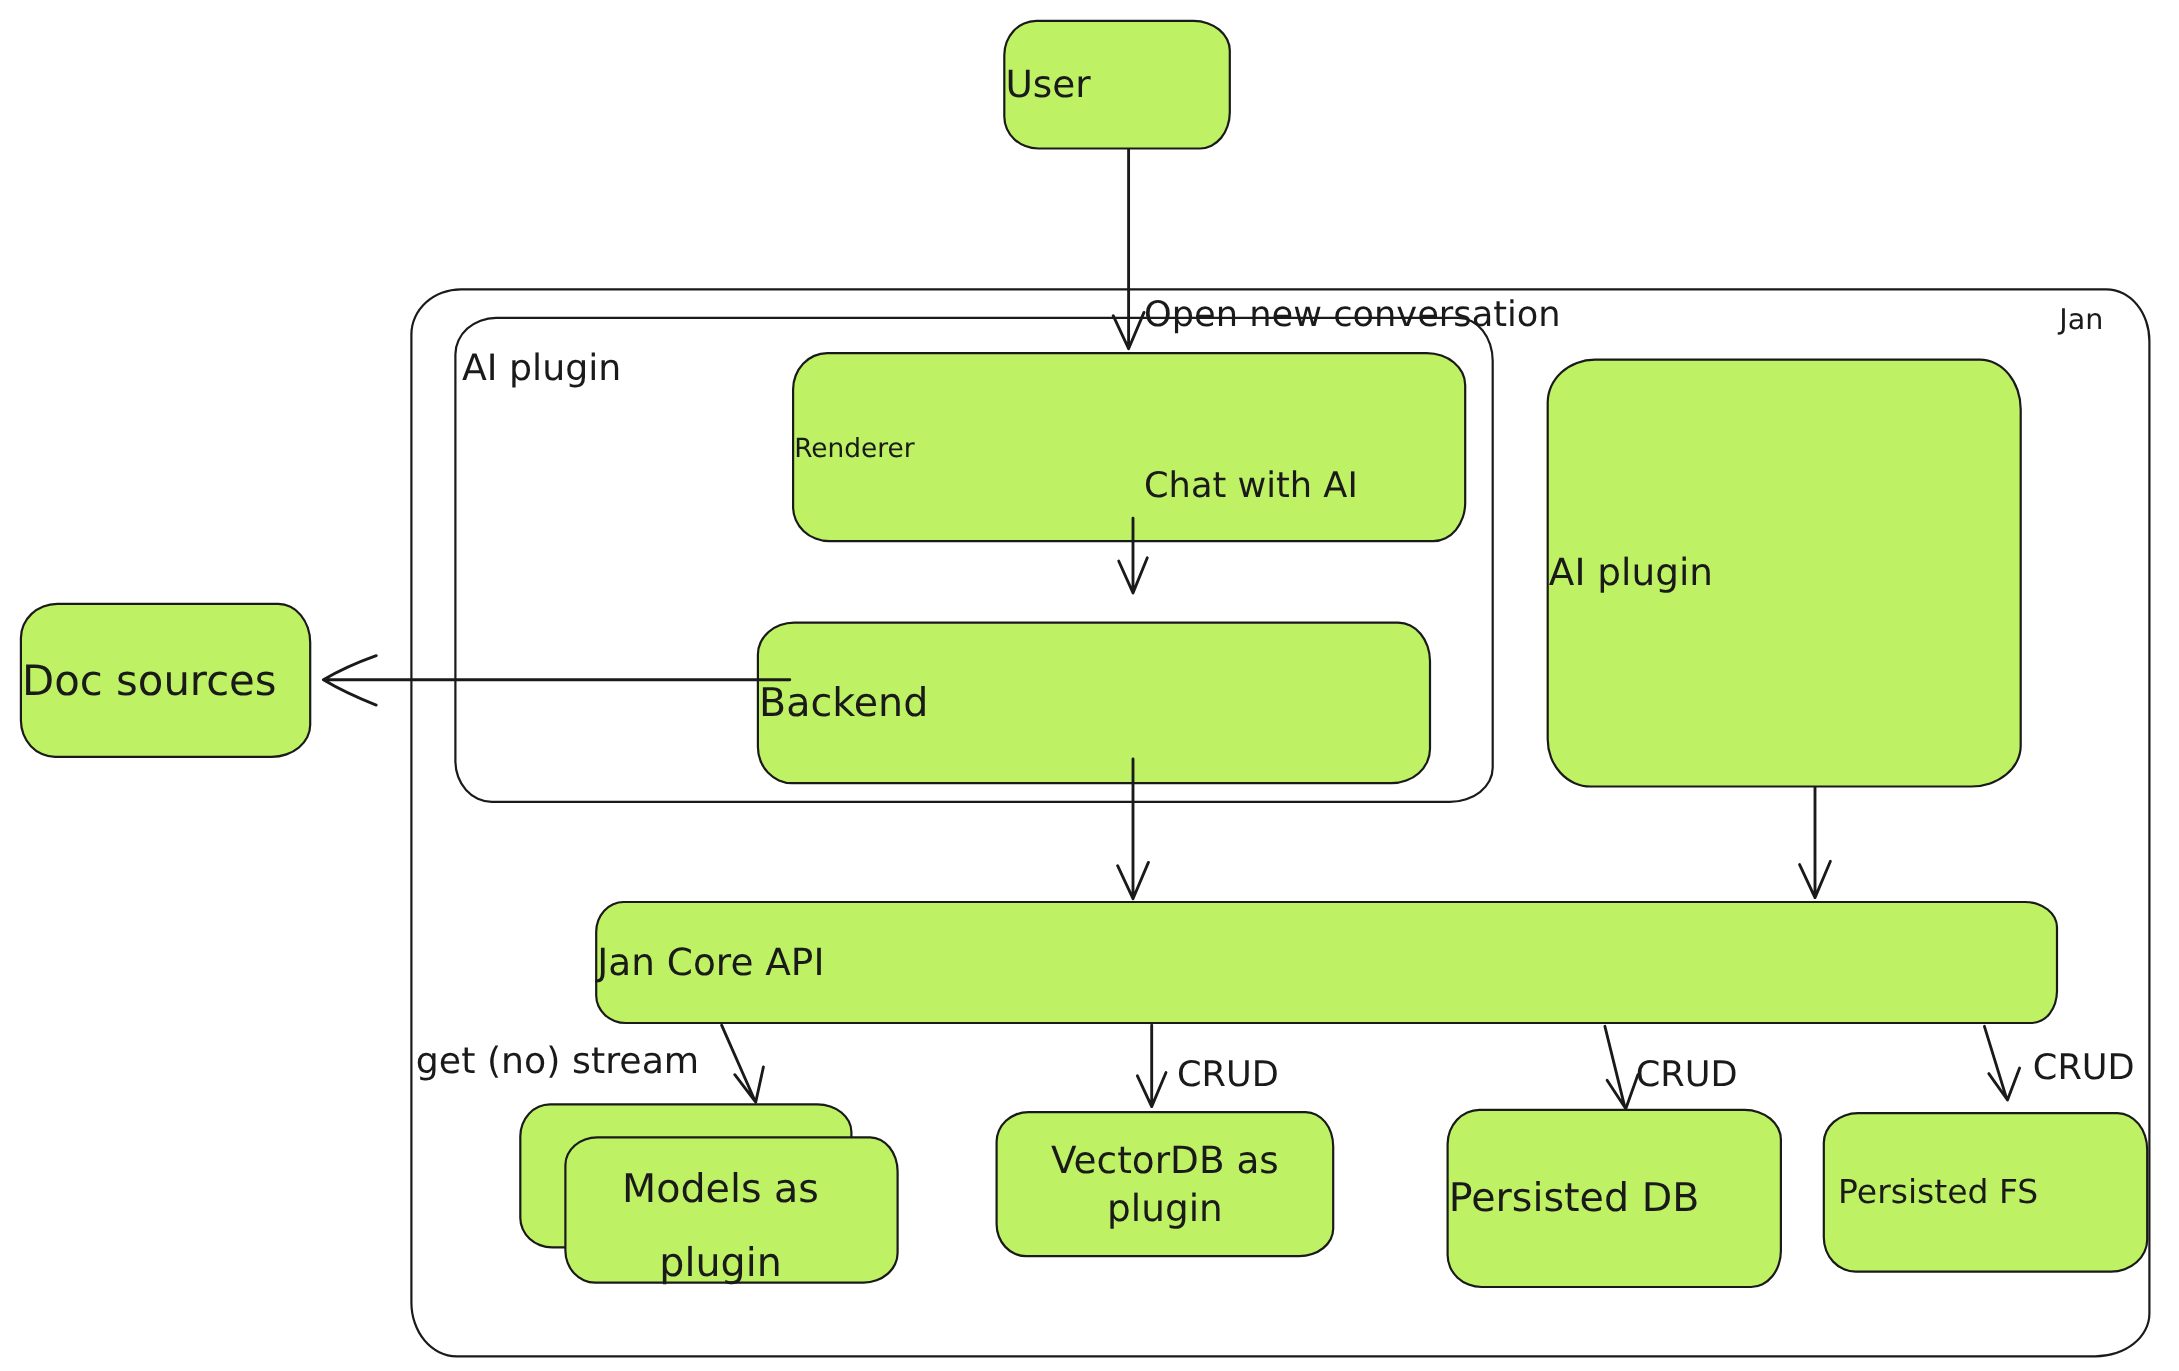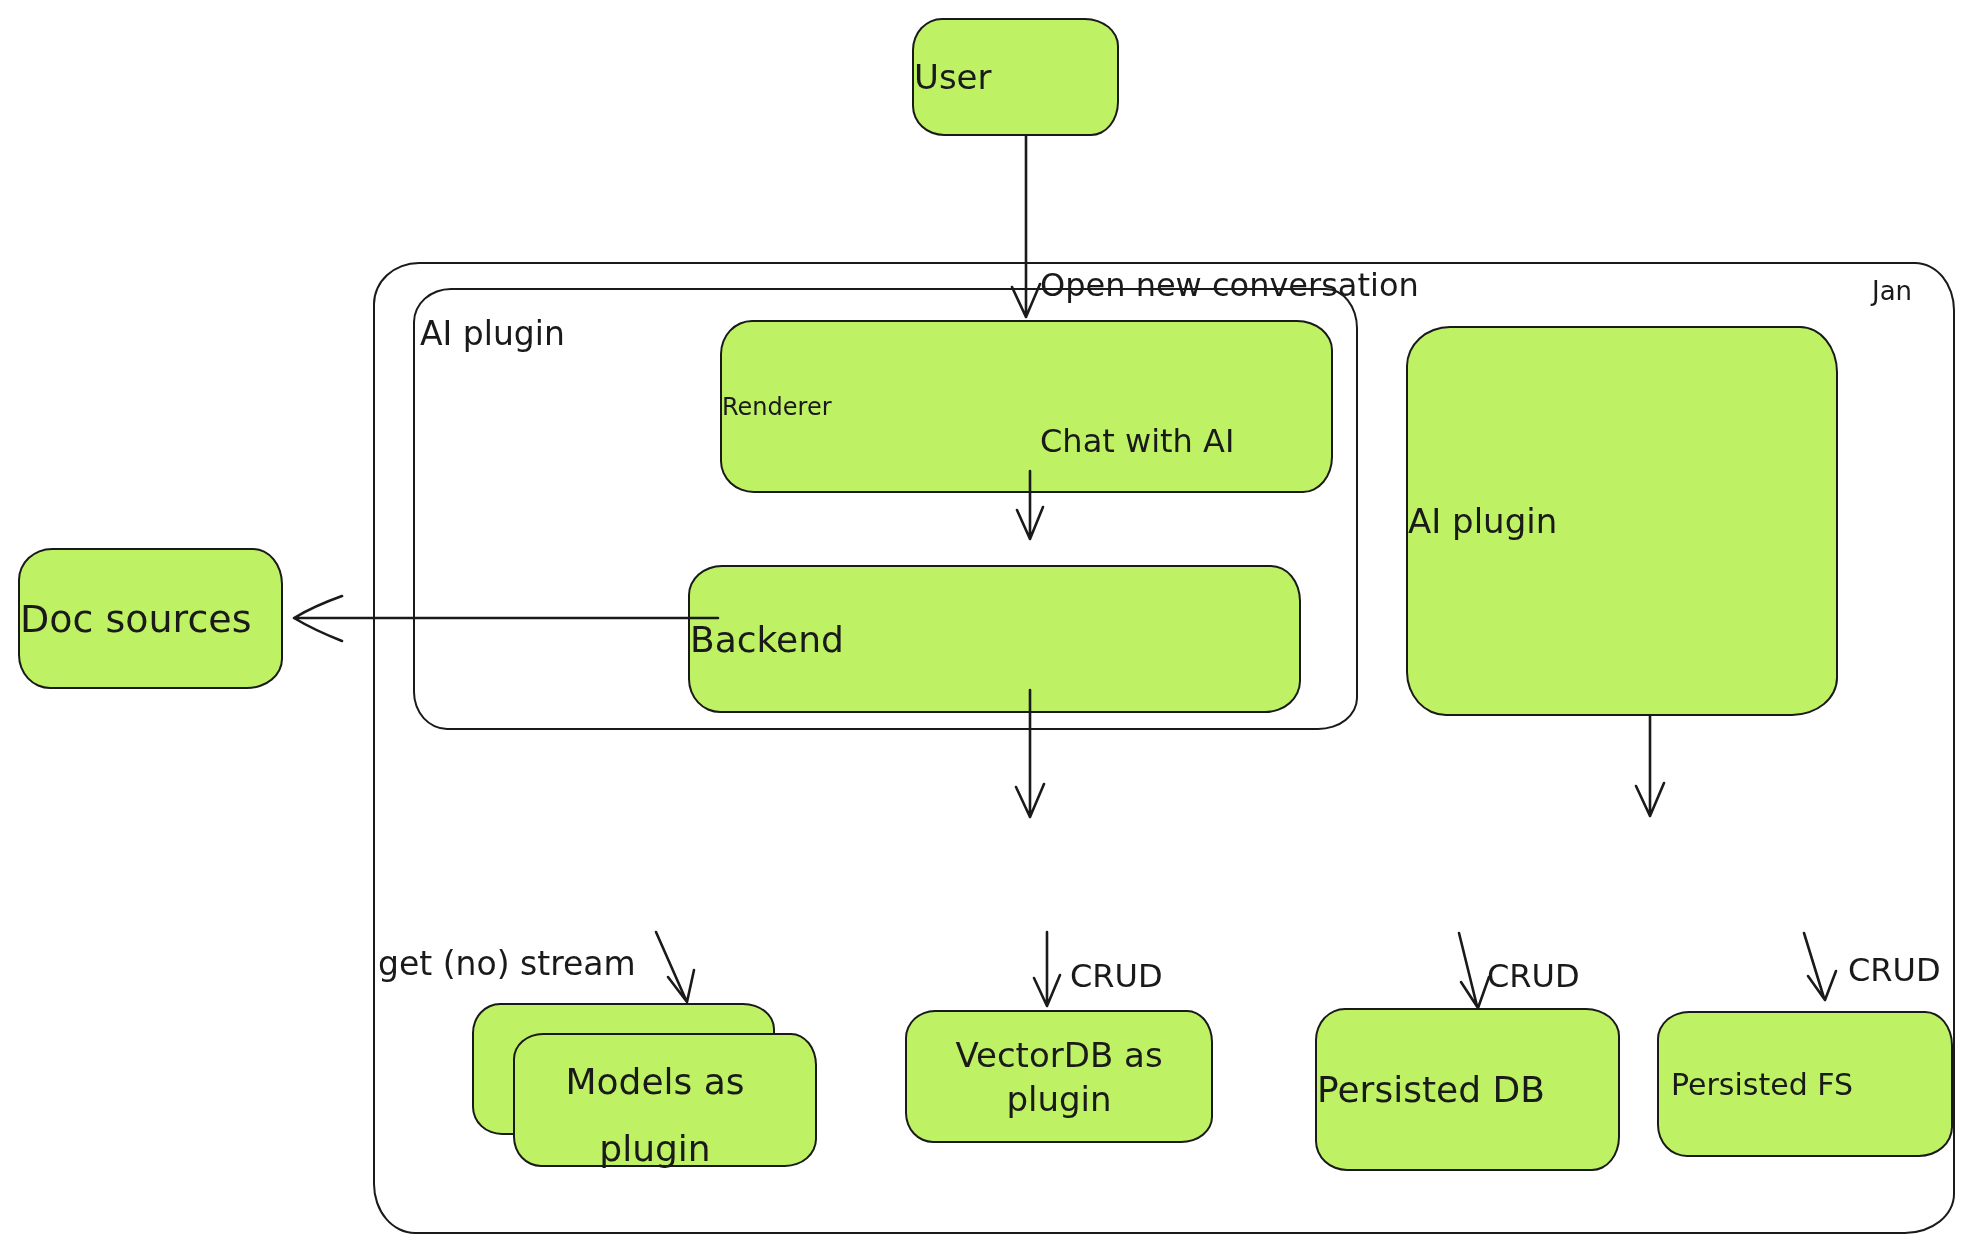--- a/index.html
+++ b/index.html
@@ -84,20 +84,23 @@
 
 
   <div class="box" id="doc-sources-box">
     <span>Doc sources</span>
   </div>
 
   <div class="box" id="ai-plugin-right-box">
     <span>AI plugin</span>
   </div>
 
+  <div class="box" id="jan-core-api-box">
+    <span>Jan Core API</span>
+  </div>
 
   <div class="box" id="models-back-box"></div>
   <div class="box" id="models-front-box"></div>
   <div class="lbl" id="models-label">Models as plugin</div>
 
   <div class="box" id="vectordb-box">
     <span>VectorDB as plugin</span>
   </div>
 
   <div class="box" id="persisted-db-box">

